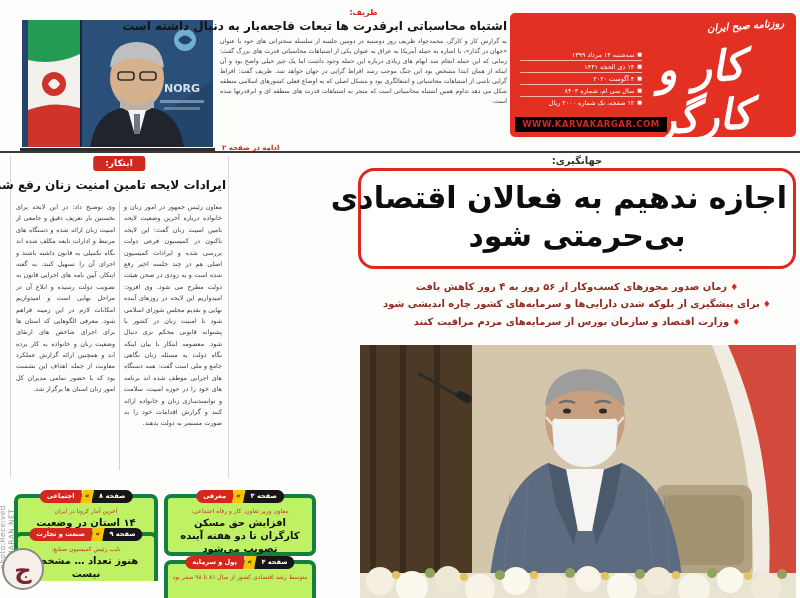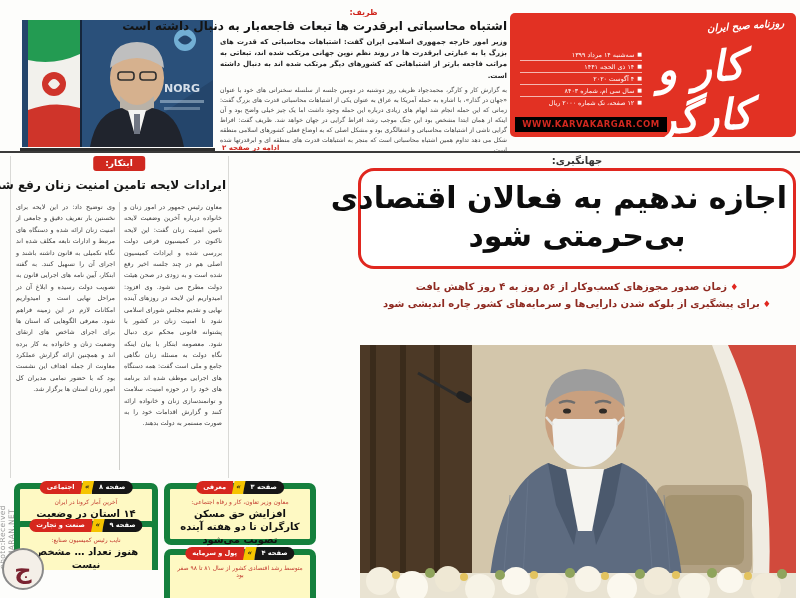--- a/index.html
+++ b/index.html
@@ -41,21 +41,21 @@
   .photo-main { position:absolute; left:360px; top:345px; width:436px; height:253px; overflow:hidden; }
   
   .vline { position:absolute; width:1px; background:#d9d9d6; }
   .left-article { position:absolute; left:12px; top:156px; width:214px; height:322px; }
   .la-kicker { position:absolute; top:0; left:50%; transform:translateX(-50%); background:#d0281f; color:#fff; font-size:9px; font-weight:bold; padding:2px 12px 3px; border-radius:3px; white-space:nowrap; }
   .la-headline { position:absolute; top:22px; width:100%; text-align:center; font-size:12px; font-weight:bold; color:#141414; white-space:nowrap; }
   .la-cols { position:absolute; top:46px; left:0; width:100%; height:268px; display:flex; direction:rtl; gap:0; overflow:hidden; }
   .la-col { width:50%; padding:0 4px; font-size:6.4px; color:#3a3a3a; text-align:justify; line-height:1.78; }
   .la-col.first { border-left:1px solid #cfcfcb; }
   
-  .sec-box { position:absolute; border:6px solid #15803d; border-radius:7px; background:#fef9c3; }
+  .sec-box { position:absolute; border:4px solid #15803d; border-radius:7px; background:#bef264;margin-top:11px; }
   .sec-label { position:absolute; top:-8px; left:50%; transform:translateX(-50%); display:flex; flex-direction:row; align-items:stretch; height:13px; white-space:nowrap; }
   .sec-name { background:#d6271e; color:#fff; font-size:6.6px; font-weight:bold; padding:0 7px; line-height:13px; border-radius:7px 0 0 7px; direction:rtl; }
   .sec-chev { background:#f6c400; color:#1a1a1a; font-size:7px; font-weight:bold; line-height:13px; padding:0 3px; transform:skewX(-12deg); }
   .sec-page { background:#161616; color:#fff; font-size:6.6px; font-weight:bold; padding:0 7px; line-height:13px; border-radius:0 7px 7px 0; direction:rtl; }
   .sec-kicker { margin-top:9px; text-align:center; color:#c23a2e; font-size:6px; direction:rtl; padding:0 4px; }
   .sec-title { margin-top:2px; text-align:center; color:#111; font-size:10px; font-weight:bold; line-height:1.3; direction:rtl; padding:0 5px; }
   
   .wm-bar { position:absolute; left:0; top:552px; width:184px; height:34px; background:rgba(72,72,72,.88); color:#fff; padding:3px 0 0 48px; z-index:6; }
   .wm-line { font-size:11px; font-weight:bold; line-height:1.25; letter-spacing:.3px; }
   .wm-logo { position:absolute; left:2px; top:548px; width:42px; height:42px; border-radius:50%; background:#f4efe8; border:2px solid #8a8a8a; z-index:7; text-align:center; }
@@ -92,21 +92,20 @@
       <path d="M68 127 Q74 92 100 88 L115 96 L130 88 Q156 92 162 127 Z" fill="#20242d"></path>
       <polygon points="106,90 124,90 118,112 112,112" fill="#f4f4f2"></polygon>
       <rect x="112" y="94" width="6" height="20" fill="#707683"></rect>
     </svg>
   </div>
   <div class="rule-photo"></div>
 
   <div class="top-article fa">
     <div class="ta-kicker">ظریف:</div>
     <div class="ta-headline">اشتباه محاسباتی ابرقدرت ها تبعات فاجعه‌بار به دنبال داشته است</div>
-    <div class="ta-lead">وزیر امور خارجه جمهوری اسلامی ایران گفت: اشتباهات محاسباتی که قدرت های بزرگ یا به عبارتی ابرقدرت ها در روند نظم نوین جهانی مرتکب شده اند، تبعاتی به مراتب فاجعه بارتر از اشتباهاتی که کشورهای دیگر مرتکب شده اند به دنبال داشته است.</div>
     <div class="ta-body">به گزارش کار و کارگر، محمدجواد ظریف روز دوشنبه در دومین جلسه از سلسله سخنرانی های خود با عنوان «جهان در گذار»، با اشاره به حمله آمریکا به عراق به عنوان یکی از اشتباهات محاسباتی قدرت های بزرگ گفت: زمانی که این حمله انجام شد ابهام های زیادی درباره این حمله وجود داشت اما یک چیز خیلی واضح بود و آن اینکه از همان ابتدا مشخص بود این جنگ موجب رشد افراط گرایی در جهان خواهد شد. ظریف گفت: افراط گرایی ناشی از اشتباهات محاسباتی و اشغالگری بود و مشکل اصلی که به اوضاع فعلی کشورهای اسلامی منطقه شکل می دهد تداوم همین اشتباه محاسباتی است که منجر به اشتباهات قدرت های منطقه ای و ابرقدرتها شده است.</div>
     <div class="ta-more">ادامه در صفحه ۲</div>
   </div>
 
   <div class="masthead">
     <div class="m-tagline fa">روزنامه صبح ایران</div>
     <div class="m-title fa">کار و کارگر</div>
     <div class="m-dates">
       <div class="m-date-row">
           <span class="m-sq">■</span>
@@ -136,20 +135,21 @@
 
   <div class="lead-story">
     <div class="ls-kicker fa">جهانگیری:</div>
     <div class="ls-box">
       <div class="ls-h1 fa">اجازه ندهیم به فعالان اقتصادی</div>
       <div class="ls-h1 fa">بی‌حرمتی شود</div>
     </div>
     <div class="ls-bullets">
       <div class="ls-bullet"><span class="ls-diamond">♦ </span><span>زمان صدور مجوزهای کسب‌وکار از ۵۶ روز به ۴ روز کاهش یافت</span></div>
       <div class="ls-bullet"><span class="ls-diamond">♦ </span><span>برای پیشگیری از بلوکه شدن دارایی‌ها و سرمایه‌های کشور چاره اندیشی شود</span></div>
+      <div class="ls-bullet"><span class="ls-diamond">♦ </span><span>وزارت اقتصاد و سازمان بورس از سرمایه‌های مردم مراقبت کنند</span></div>
     </div>
   </div>
 
   <div class="photo-main">
     <svg width="436" height="253" viewBox="0 0 436 253">
       <rect width="436" height="253" fill="#cec1a7"></rect>
       <rect x="0" y="0" width="112" height="253" fill="#4c3926"></rect>
       <rect x="10" y="0" width="6" height="253" fill="#3a2b1b"></rect>
       <rect x="40" y="0" width="6" height="253" fill="#3a2b1b"></rect>
       <rect x="74" y="0" width="6" height="253" fill="#3a2b1b"></rect>

